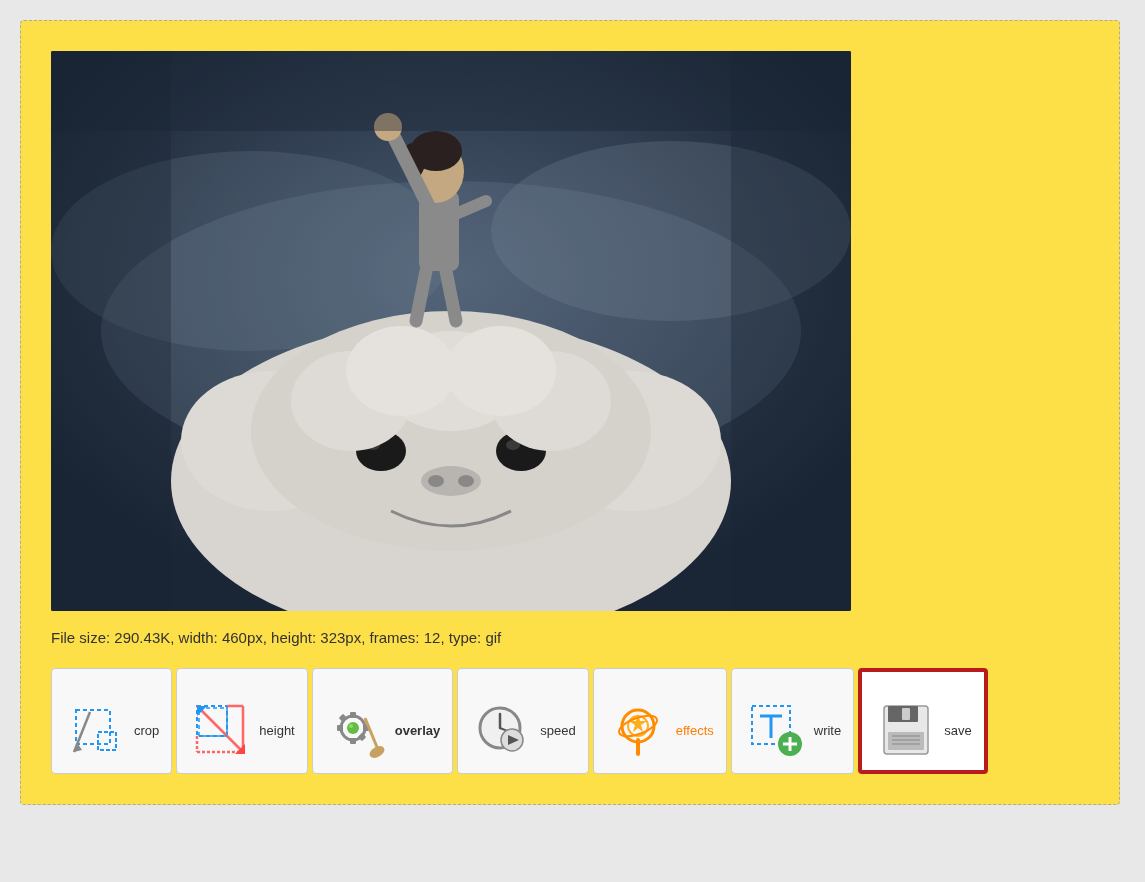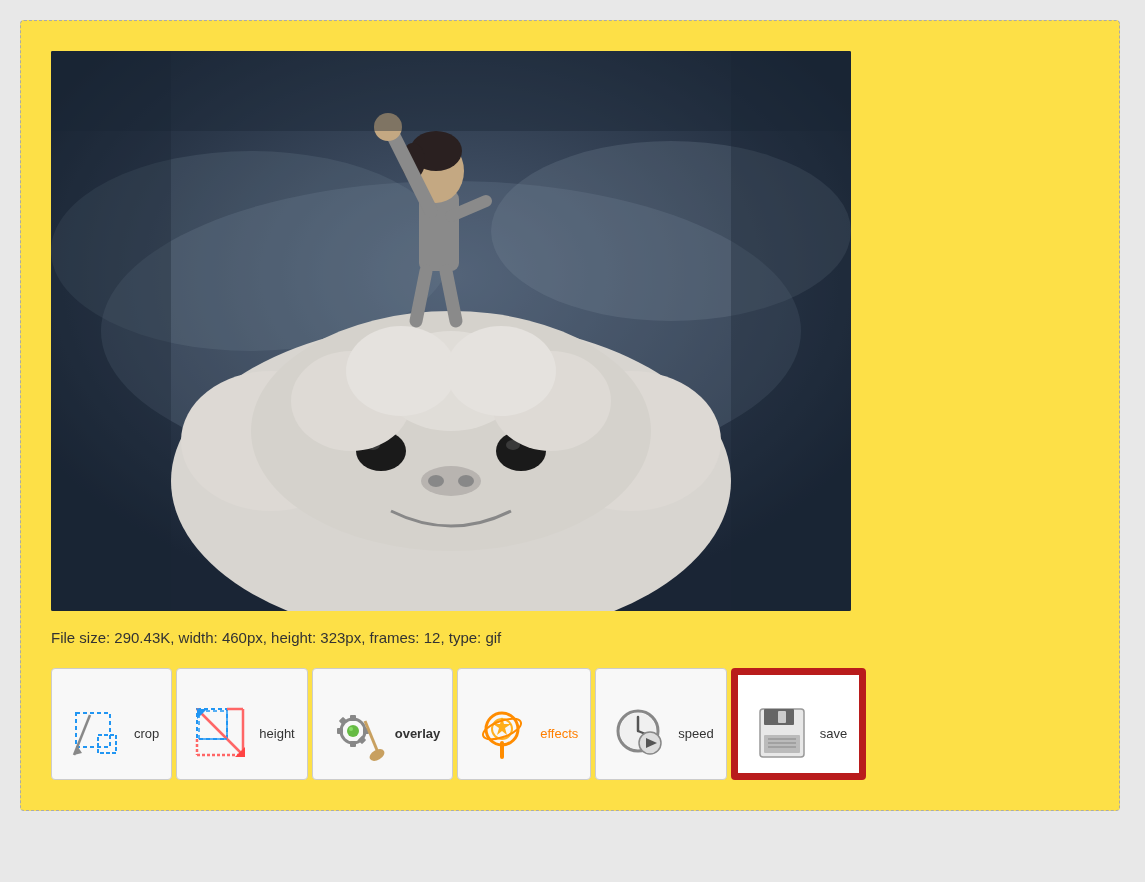--- a/index.html
+++ b/index.html
@@ -62,21 +62,21 @@
       border: 1px solid #ccc;
       border-radius: 4px;
       cursor: pointer;
       min-width: 90px;
       margin-right: 4px;
       gap: 6px;
       transition: background 0.1s;
     }
 
     .tool-btn.active {
-      border: 7px solid #b91c1c;
+      border: 4px solid #b91c1c;
       background: #fff;
     }
 
     .tool-btn .icon-area {
       width: 64px;
       height: 64px;
       display: flex;
       align-items: center;
       justify-content: center;
     }
@@ -232,51 +232,67 @@
           <circle cx="22" cy="24" r="2" fill="#88dd66"></circle>
         </svg>
       </div>
       <span class="label bold">overlay</span>
     </div>
 
     <div class="tool-btn">
       <div class="icon-area">
         <svg viewBox="0 0 56 56" width="56" height="56" xmlns="http://www.w3.org/2000/svg">
 
+          <circle cx="26" cy="26" r="20" fill="none" stroke="#888" stroke-width="3"></circle>
+          <circle cx="26" cy="26" r="18" fill="#f0f0f0"></circle>
+
+          <line x1="26" y1="26" x2="26" y2="12" stroke="#555" stroke-width="2.5" stroke-linecap="round"></line>
+          <line x1="26" y1="26" x2="36" y2="30" stroke="#555" stroke-width="2" stroke-linecap="round"></line>
+
+          <circle cx="38" cy="38" r="11" fill="#ddd" stroke="#888" stroke-width="1.5"></circle>
+          <polygon points="34,33 34,43 45,38" fill="#555"></polygon>
+        </svg>
+      </div>
+      <span class="label">speed</span>
+    </div>
+
+    <div class="tool-btn">
+      <div class="icon-area">
+        <svg viewBox="0 0 56 56" width="56" height="56" xmlns="http://www.w3.org/2000/svg">
+
           <circle cx="28" cy="24" r="16" fill="none" stroke="#FF8C00" stroke-width="3"></circle>
           <circle cx="28" cy="24" r="10" fill="none" stroke="#FFB020" stroke-width="2"></circle>
 
           <line x1="28" y1="38" x2="28" y2="52" stroke="#FF8C00" stroke-width="4" stroke-linecap="round"></line>
 
           <polygon points="28,12 30,19 37,19 31,23 33,30 28,26 23,30 25,23 19,19 26,19" fill="#FFA500" opacity="0.9"></polygon>
 
           <ellipse cx="28" cy="24" rx="20" ry="8" fill="none" stroke="#FF8C00" stroke-width="2" transform="rotate(-20 28 24)"></ellipse>
         </svg>
       </div>
       <span class="label" style="color:#FF7F00">effects</span>
     </div>
 
-    <div class="tool-btn">
-      <div class="icon-area">
-        <svg viewBox="0 0 56 56" width="56" height="56" xmlns="http://www.w3.org/2000/svg">
-
-          <circle cx="26" cy="26" r="20" fill="none" stroke="#888" stroke-width="3"></circle>
-          <circle cx="26" cy="26" r="18" fill="#f0f0f0"></circle>
-
-          <line x1="26" y1="26" x2="26" y2="12" stroke="#555" stroke-width="2.5" stroke-linecap="round"></line>
-          <line x1="26" y1="26" x2="36" y2="30" stroke="#555" stroke-width="2" stroke-linecap="round"></line>
-
-          <circle cx="38" cy="38" r="11" fill="#ddd" stroke="#888" stroke-width="1.5"></circle>
-          <polygon points="34,33 34,43 45,38" fill="#555"></polygon>
-        </svg>
-      </div>
-      <span class="label">speed</span>
-    </div>
-
-
+
+    <div class="tool-btn">
+      <div class="icon-area">
+        <svg viewBox="0 0 56 56" width="56" height="56" xmlns="http://www.w3.org/2000/svg">
+
+          <rect x="4" y="4" width="38" height="38" fill="none" stroke="#2196F3" stroke-width="2" stroke-dasharray="4,3"></rect>
+
+          <line x1="12" y1="14" x2="34" y2="14" stroke="#2196F3" stroke-width="3"></line>
+          <line x1="23" y1="14" x2="23" y2="36" stroke="#2196F3" stroke-width="3"></line>
+
+          <circle cx="42" cy="42" r="12" fill="#4CAF50"></circle>
+          <line x1="42" y1="35" x2="42" y2="49" stroke="white" stroke-width="3"></line>
+          <line x1="35" y1="42" x2="49" y2="42" stroke="white" stroke-width="3"></line>
+        </svg>
+      </div>
+      <span class="label">write</span>
+    </div>
 
 
     <div class="tool-btn active">
       <div class="icon-area">
         <svg viewBox="0 0 56 56" width="56" height="56" xmlns="http://www.w3.org/2000/svg">
 
           <rect x="6" y="4" width="44" height="48" rx="3" fill="#e8e8e8" stroke="#999" stroke-width="1.5"></rect>
 
           <rect x="10" y="4" width="30" height="16" rx="1" fill="#666"></rect>
 

